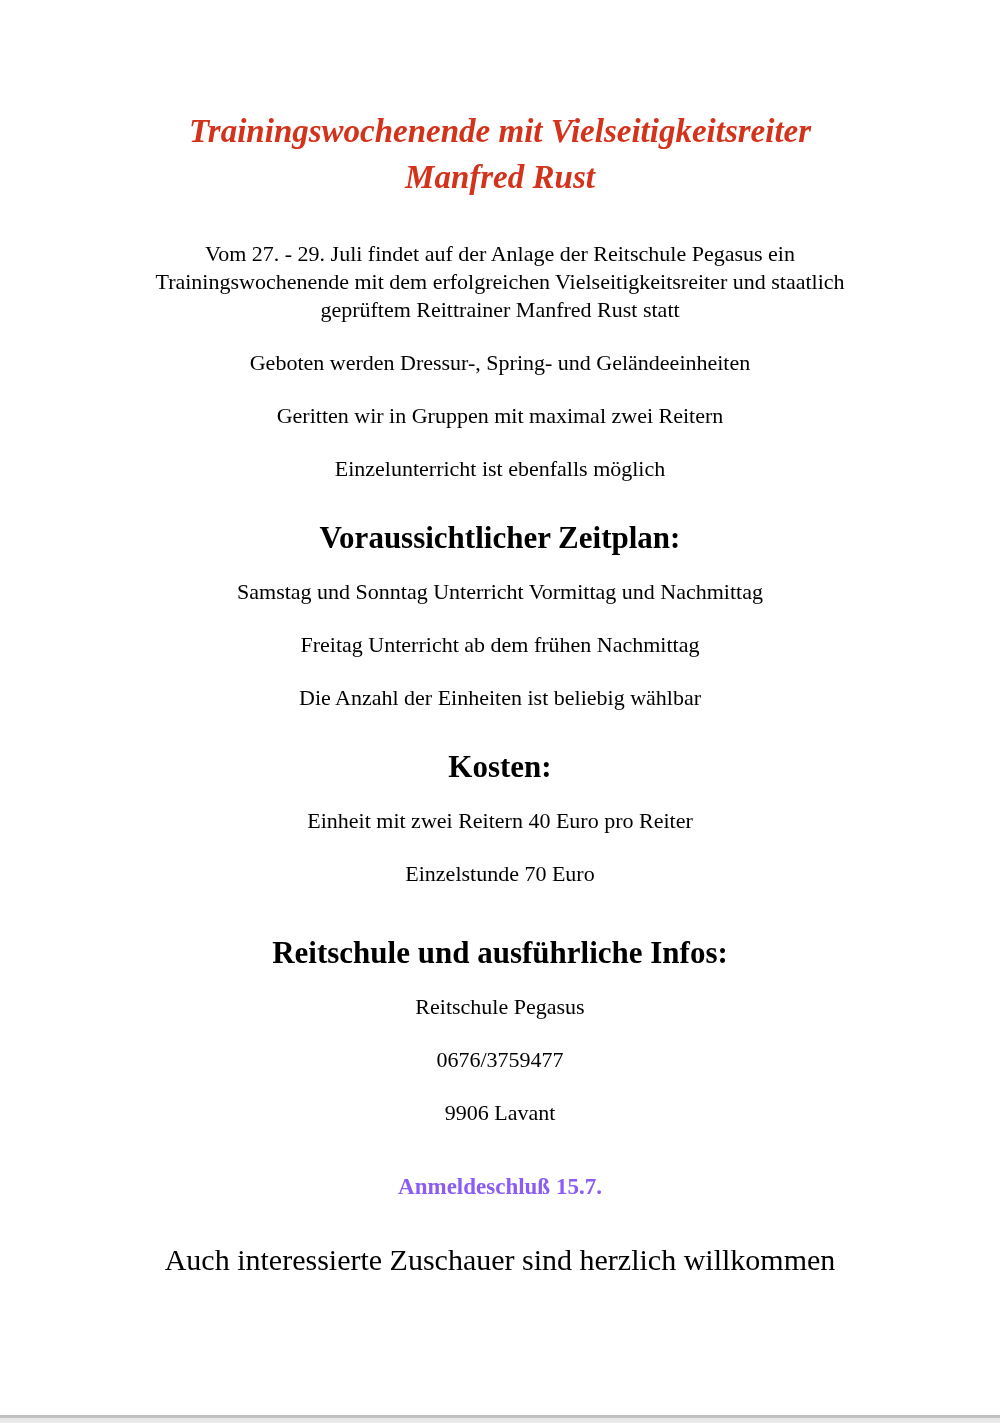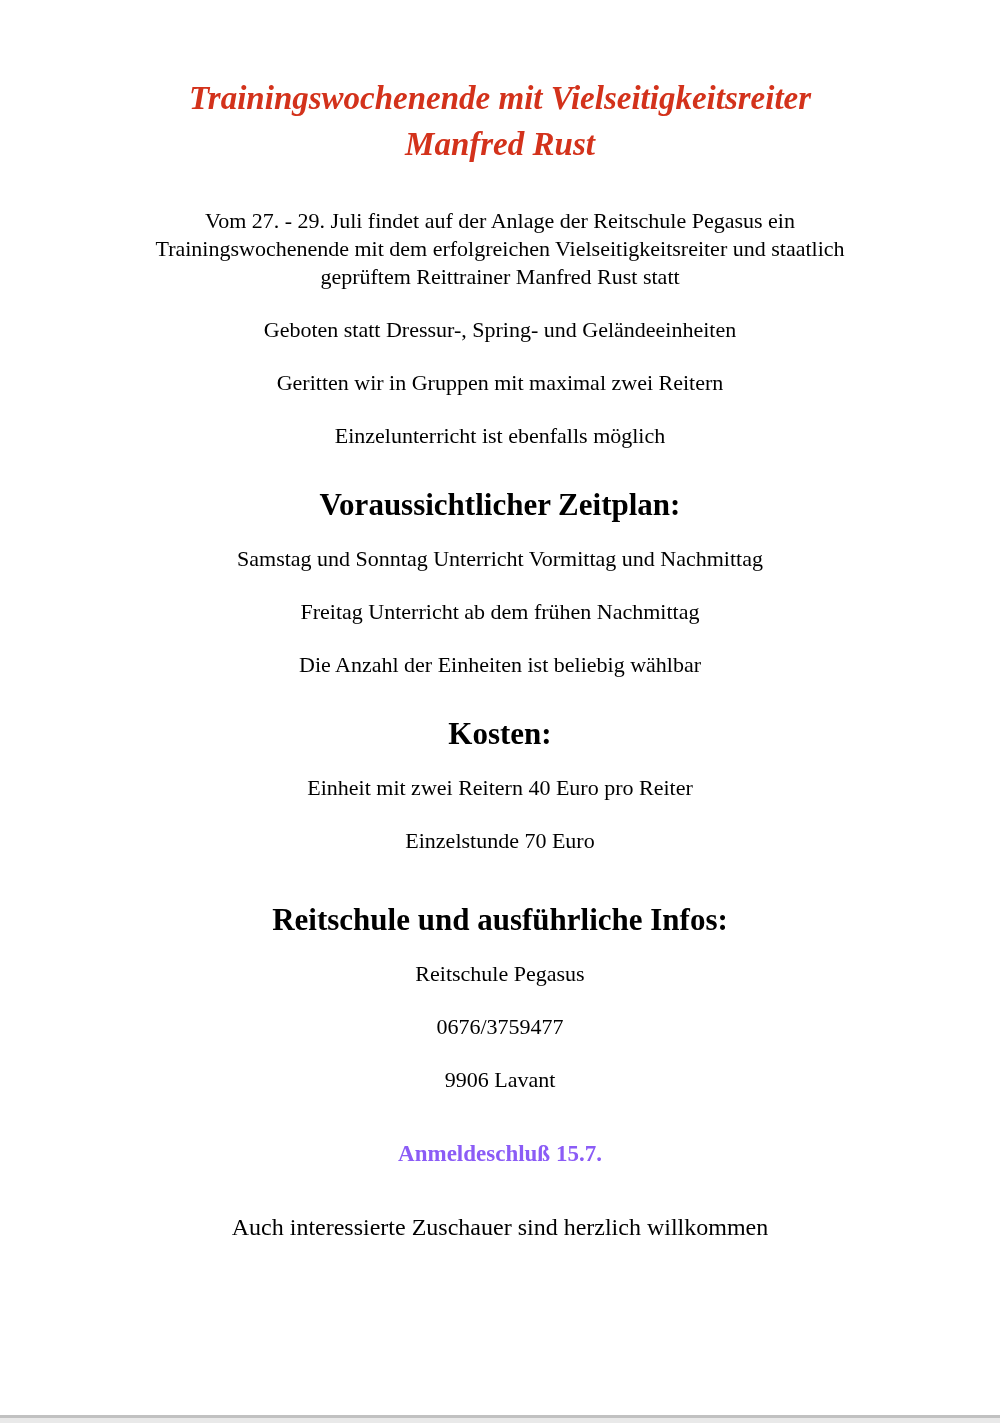--- a/index.html
+++ b/index.html
@@ -12,21 +12,21 @@
     height: 1423px;
     position: relative;
     font-family: "Liberation Serif", serif;
     color: #000000;
     overflow: hidden;
   }
   .page {
     width: 880px;
     margin: 0 auto;
     text-align: center;
-    padding-top: 75px;
+    padding-top: 108px;
   }
   .title {
     font-size: 33px;
     line-height: 46px;
     font-weight: bold;
     font-style: italic;
     color: #d3321b;
     margin: 0 0 40px 0;
   }
   .title .t-line { display: block; }
@@ -45,21 +45,21 @@
   }
   .section-heading.big-gap { margin-top: 50px; }
   .deadline {
     font-size: 23px;
     line-height: 30px;
     font-weight: bold;
     color: #8b5cf6;
     margin: 45px 0 0 0;
   }
   .closing {
-    font-size: 24px;
+    font-size: 30px;
     line-height: 28px;
     margin: 44px 0 0 0;
   }
   .footer-bar {
     position: absolute;
     left: 0;
     bottom: 0;
     width: 100%;
     height: 5px;
     background: #e9e9e9;
@@ -75,21 +75,21 @@
     <span class="t-line">Trainingswochenende mit Vielseitigkeitsreiter</span>
     <span class="t-line">Manfred Rust</span>
   </h1>
 
   <p class="para">
     <span class="p-line">Vom 27. - 29. Juli findet auf der Anlage der Reitschule Pegasus ein</span>
     <span class="p-line">Trainingswochenende mit dem erfolgreichen Vielseitigkeitsreiter und staatlich</span>
     <span class="p-line">geprüftem Reittrainer Manfred Rust statt</span>
   </p>
 
-  <p class="para gap-row">Geboten statt Dressur-, Spring- und Geländeeinheiten</p>
+  <p class="para gap-row">Geboten werden Dressur-, Spring- und Geländeeinheiten</p>
   <p class="para gap-row">Geritten wir in Gruppen mit maximal zwei Reitern</p>
   <p class="para gap-row">Einzelunterricht ist ebenfalls möglich</p>
 
   <h2 class="section-heading">Voraussichtlicher Zeitplan:</h2>
   <p class="para gap-row">Samstag und Sonntag Unterricht Vormittag und Nachmittag</p>
   <p class="para gap-row">Freitag Unterricht ab dem frühen Nachmittag</p>
   <p class="para gap-row">Die Anzahl der Einheiten ist beliebig wählbar</p>
 
   <h2 class="section-heading">Kosten:</h2>
   <p class="para gap-row">Einheit mit zwei Reitern 40 Euro pro Reiter</p>

